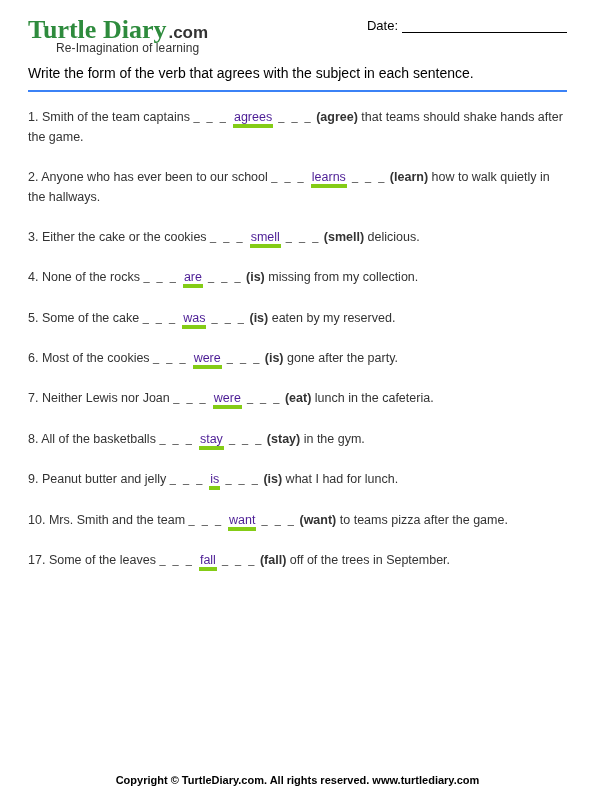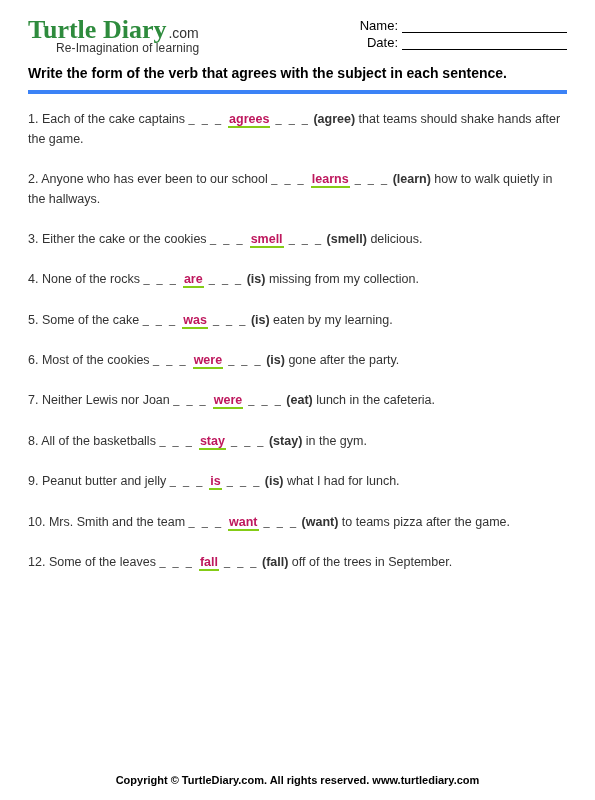--- a/index.html
+++ b/index.html
@@ -8,43 +8,43 @@
     font-family: Arial, Helvetica, sans-serif;
     width: 595px;
     height: 800px;
     padding: 18px 28px 12px 28px;
     position: relative;
     color: #000;
   }
   .header { display: flex; justify-content: space-between; margin-bottom: 8px; }
   .logo-block { }
   .logo-main { font-family: "Comic Sans MS", cursive; font-size: 26px; font-weight: bold; color: #2e8b3d; line-height: 0.9; }
-  .logo-main .com { font-size: 14px; color: #333; font-family: Arial, sans-serif; font-weight: normal; margin-left: 2px; }
+  .logo-main .com { font-size: 17px; color: #333; font-family: Arial, sans-serif; font-weight: bold; margin-left: 2px; }
   .logo-sub { font-size: 12px; color: #333; margin-top: 0px; letter-spacing: 0.1px; margin-left: 28px; }
   .info-lines { font-size: 13px; text-align: left; }
   .info-lines div { margin-bottom: 2px; }
   .info-lines .label { display:inline-block; width:50px; text-align:right; }
   .info-lines .line { display:inline-block; border-bottom:1px solid #000; width:165px; vertical-align:bottom; height:14px; margin-left:4px;}
   .instructions {
-    font-weight: bold;
+    font-weight: normal;
     font-size: 14px;
-    border-bottom: 4px solid #3b82f6;
+    border-bottom: 2px solid #3b82f6;
     padding-bottom: 6px;
     margin-bottom: 16px;
     line-height: 1.5;
   }
   .questions { }
   .qrow {
     font-size: 12.5px;
     line-height: 1.55;
     margin-bottom: 21px;
     color: #333;
   }
   .dashes { letter-spacing: 2px; color:#333; font-size:11px;}
-  .answer { color:#be185d; border-bottom:2px solid #84cc16; padding:0 1px;font-weight:bold;}
+  .answer { color:#4c1d95; border-bottom:4px solid #84cc16; padding:0 1px;}
   .hint { font-weight: bold; margin-top: 40px; }
   .footer {
     position: absolute;
     bottom: 14px;
     left: 0; right: 0;
     text-align: center;
     font-size: 11px;
     font-weight: bold;
     color: #000;
   }
@@ -53,34 +53,33 @@
 <body>
 
 <div class="header">
   <div class="logo-block">
     <div class="logo-main">
       <span>Turtle Diary</span><span class="com">.com</span>
     </div>
     <div class="logo-sub">Re-Imagination of learning</div>
   </div>
   <div class="info-lines">
-    <div><span class="label">Name:</span><span class="line"></span></div>
     <div><span class="label">Date:</span><span class="line"></span></div>
   </div>
 </div>
 
 <div class="instructions">Write the form of the verb that agrees with the subject in each sentence.</div>
 
 <div class="questions">
-    <div class="qrow"><span>1.</span> <span>Each of the cake captains</span> <span class="dashes">_ _ _ </span><span class="answer">agrees</span><span class="dashes"> _ _ _</span> <span class="hint">(agree)</span><span> that teams should shake hands after the game.</span></div>
+    <div class="qrow"><span>1.</span> <span>Smith of the team captains</span> <span class="dashes">_ _ _ </span><span class="answer">agrees</span><span class="dashes"> _ _ _</span> <span class="hint">(agree)</span><span> that teams should shake hands after the game.</span></div>
     <div class="qrow"><span>2.</span> <span>Anyone who has ever been to our school</span> <span class="dashes">_ _ _ </span><span class="answer">learns</span><span class="dashes"> _ _ _</span> <span class="hint">(learn)</span><span> how to walk quietly in the hallways.</span></div>
     <div class="qrow"><span>3.</span> <span>Either the cake or the cookies</span> <span class="dashes">_ _ _ </span><span class="answer">smell</span><span class="dashes"> _ _ _</span> <span class="hint">(smell)</span><span> delicious.</span></div>
     <div class="qrow"><span>4.</span> <span>None of the rocks</span> <span class="dashes">_ _ _ </span><span class="answer">are</span><span class="dashes"> _ _ _</span> <span class="hint">(is)</span><span> missing from my collection.</span></div>
-    <div class="qrow"><span>5.</span> <span>Some of the cake</span> <span class="dashes">_ _ _ </span><span class="answer">was</span><span class="dashes"> _ _ _</span> <span class="hint">(is)</span><span> eaten by my learning.</span></div>
+    <div class="qrow"><span>5.</span> <span>Some of the cake</span> <span class="dashes">_ _ _ </span><span class="answer">was</span><span class="dashes"> _ _ _</span> <span class="hint">(is)</span><span> eaten by my reserved.</span></div>
     <div class="qrow"><span>6.</span> <span>Most of the cookies</span> <span class="dashes">_ _ _ </span><span class="answer">were</span><span class="dashes"> _ _ _</span> <span class="hint">(is)</span><span> gone after the party.</span></div>
     <div class="qrow"><span>7.</span> <span>Neither Lewis nor Joan</span> <span class="dashes">_ _ _ </span><span class="answer">were</span><span class="dashes"> _ _ _</span> <span class="hint">(eat)</span><span> lunch in the cafeteria.</span></div>
     <div class="qrow"><span>8.</span> <span>All of the basketballs</span> <span class="dashes">_ _ _ </span><span class="answer">stay</span><span class="dashes"> _ _ _</span> <span class="hint">(stay)</span><span> in the gym.</span></div>
     <div class="qrow"><span>9.</span> <span>Peanut butter and jelly</span> <span class="dashes">_ _ _ </span><span class="answer">is</span><span class="dashes"> _ _ _</span> <span class="hint">(is)</span><span> what I had for lunch.</span></div>
     <div class="qrow"><span>10.</span> <span>Mrs. Smith and the team</span> <span class="dashes">_ _ _ </span><span class="answer">want</span><span class="dashes"> _ _ _</span> <span class="hint">(want)</span><span> to teams pizza after the game.</span></div>
-    <div class="qrow"><span>12.</span> <span>Some of the leaves</span> <span class="dashes">_ _ _ </span><span class="answer">fall</span><span class="dashes"> _ _ _</span> <span class="hint">(fall)</span><span> off of the trees in September.</span></div>
+    <div class="qrow"><span>17.</span> <span>Some of the leaves</span> <span class="dashes">_ _ _ </span><span class="answer">fall</span><span class="dashes"> _ _ _</span> <span class="hint">(fall)</span><span> off of the trees in September.</span></div>
   </div>
 
 <div class="footer">Copyright © TurtleDiary.com. All rights reserved. www.turtlediary.com</div>
 
 </body></html>

